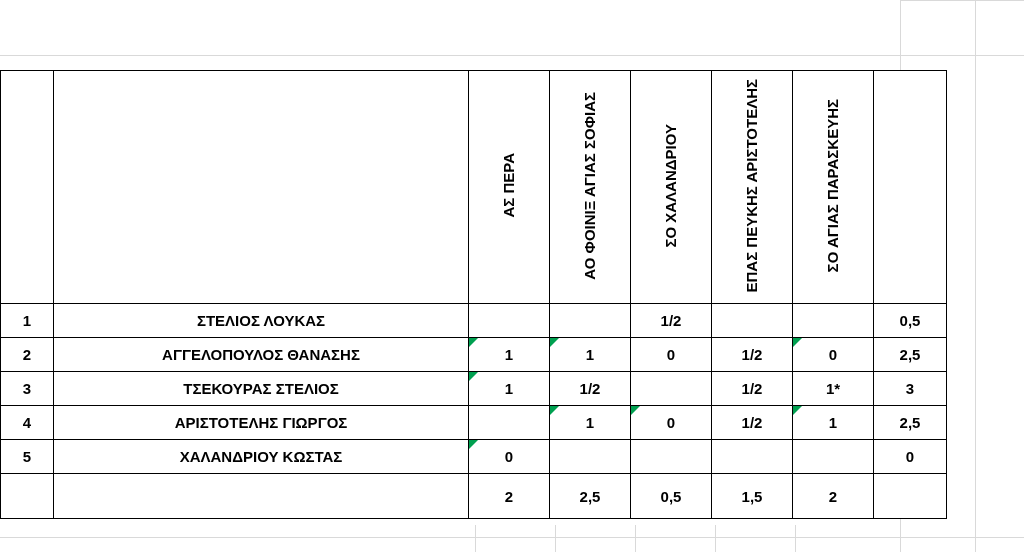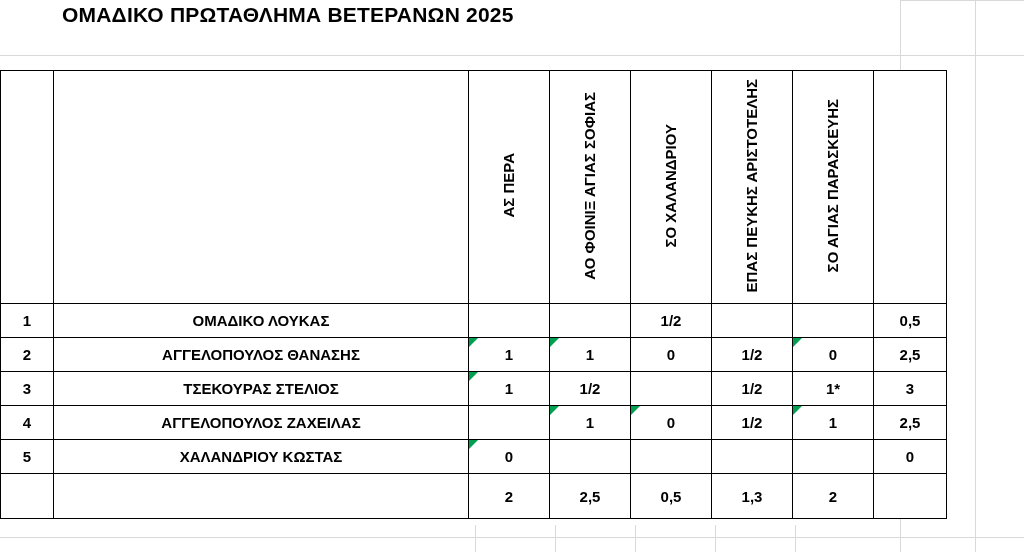--- a/index.html
+++ b/index.html
@@ -160,21 +160,20 @@
   td.footpts {
     border: none;
     background: #ffffff;
   }
 </style>
 </head>
 <body>
 
 <div class="sheet">
 
-  <div class="title">ΟΜΑΔΙΚΟ ΠΡΩΤΑΘΛΗΜΑ ΒΕΤΕΡΑΝΩΝ 2025</div>
 
   <div class="hline" style="left:0; top:55px; width:1024px;"></div>
   <div class="hline" style="left:900px; top:0px; width:124px;"></div>
   <div class="hline" style="left:0; top:537px; width:1024px;"></div>
   <div class="vline" style="left:900px; top:0; height:552px;"></div>
   <div class="vline" style="left:975px; top:0; height:552px;"></div>
   <div class="vline" style="left:555px; top:525px; height:27px;"></div>
   <div class="vline" style="left:475px; top:525px; height:27px;"></div>
   <div class="vline" style="left:635px; top:525px; height:27px;"></div>
   <div class="vline" style="left:715px; top:525px; height:27px;"></div>
@@ -188,21 +187,21 @@
         <td class="opp headcell"><span class="vert">ΑΣ ΠΕΡΑ</span></td>
         <td class="opp headcell"><span class="vert">ΑΟ ΦΟΙΝΙΞ ΑΓΙΑΣ ΣΟΦΙΑΣ</span></td>
         <td class="opp headcell"><span class="vert">ΣΟ ΧΑΛΑΝΔΡΙΟΥ</span></td>
         <td class="opp headcell"><span class="vert">ΕΠΑΣ ΠΕΥΚΗΣ ΑΡΙΣΤΟΤΕΛΗΣ</span></td>
         <td class="opp headcell"><span class="vert">ΣΟ ΑΓΙΑΣ ΠΑΡΑΣΚΕΥΗΣ</span></td>
         <td class="pts headpts"><span class="vert">ΒΑΘΜΟΙ</span></td>
       </tr>
 
       <tr class="player">
         <td class="num">1</td>
-        <td class="name">ΟΜΑΔΙΚΟ ΛΟΥΚΑΣ</td>
+        <td class="name">ΣΤΕΛΙΟΣ ΛΟΥΚΑΣ</td>
         <td class="score opp"></td>
         <td class="score opp"></td>
         <td class="score opp">1/2</td>
         <td class="score opp"></td>
         <td class="score opp"></td>
         <td class="pts total">0,5</td>
       </tr>
 
       <tr class="player">
         <td class="num">2</td>
@@ -221,21 +220,21 @@
         <td class="score opp mark">1</td>
         <td class="score opp">1/2</td>
         <td class="score opp"></td>
         <td class="score opp">1/2</td>
         <td class="score opp">1*</td>
         <td class="pts total">3</td>
       </tr>
 
       <tr class="player">
         <td class="num">4</td>
-        <td class="name">ΑΓΓΕΛΟΠΟΥΛΟΣ ΖΑΧΕΙΛΑΣ</td>
+        <td class="name">ΑΡΙΣΤΟΤΕΛΗΣ ΓΙΩΡΓΟΣ</td>
         <td class="score opp"></td>
         <td class="score opp mark">1</td>
         <td class="score opp mark">0</td>
         <td class="score opp">1/2</td>
         <td class="score opp mark">1</td>
         <td class="pts total">2,5</td>
       </tr>
 
       <tr class="player">
         <td class="num">5</td>
@@ -247,20 +246,20 @@
         <td class="score opp"></td>
         <td class="pts total">0</td>
       </tr>
 
       <tr class="foot">
         <td class="num footblanknum"></td>
         <td class="name footblank"></td>
         <td class="opp foottotal">2</td>
         <td class="opp foottotal">2,5</td>
         <td class="opp foottotal">0,5</td>
-        <td class="opp foottotal">1,3</td>
+        <td class="opp foottotal">1,5</td>
         <td class="opp foottotal">2</td>
         <td class="pts footpts"></td>
       </tr>
     </tbody>
   </table>
 
 </div>
 
 </body></html>

